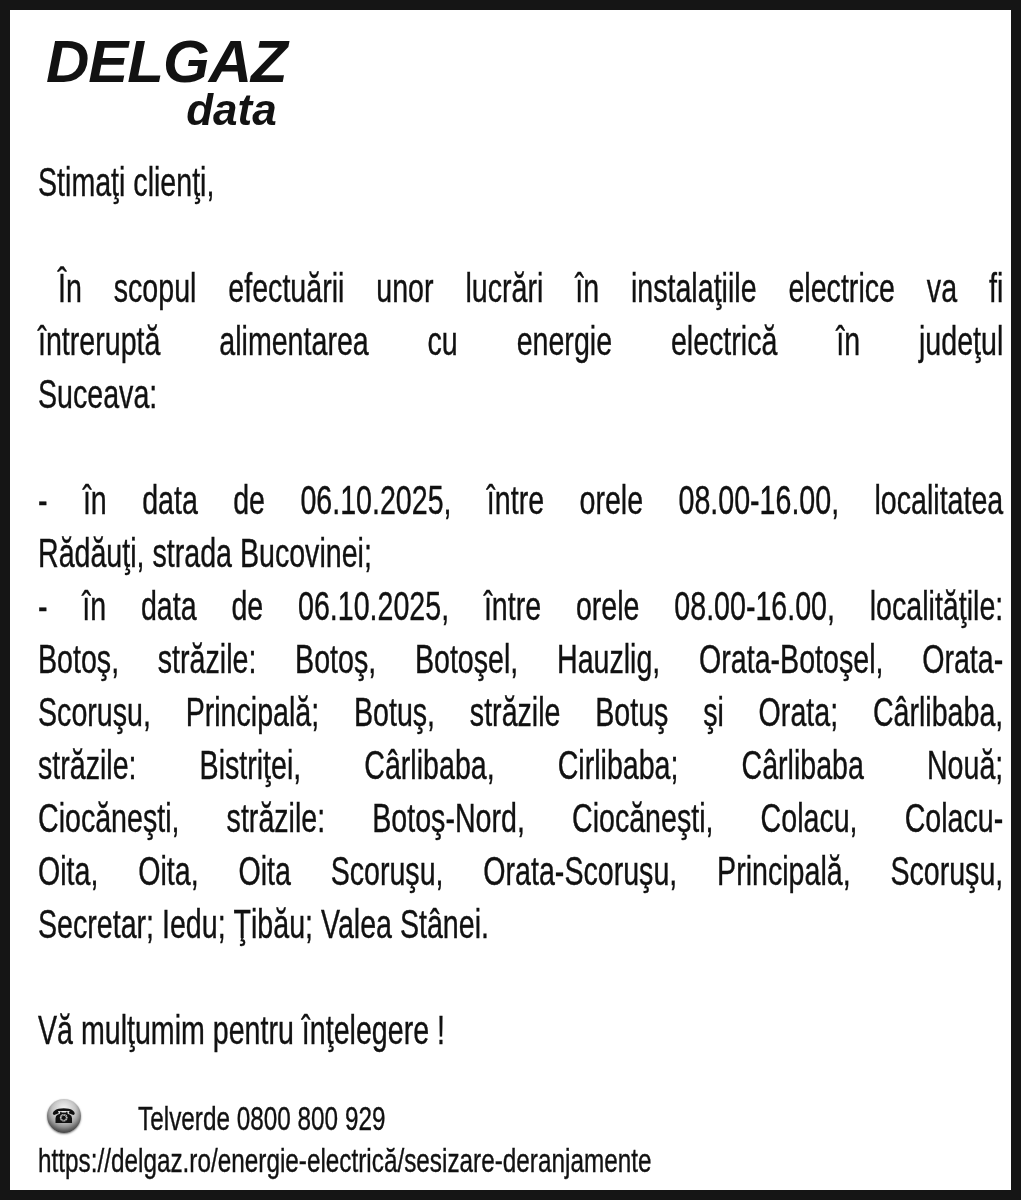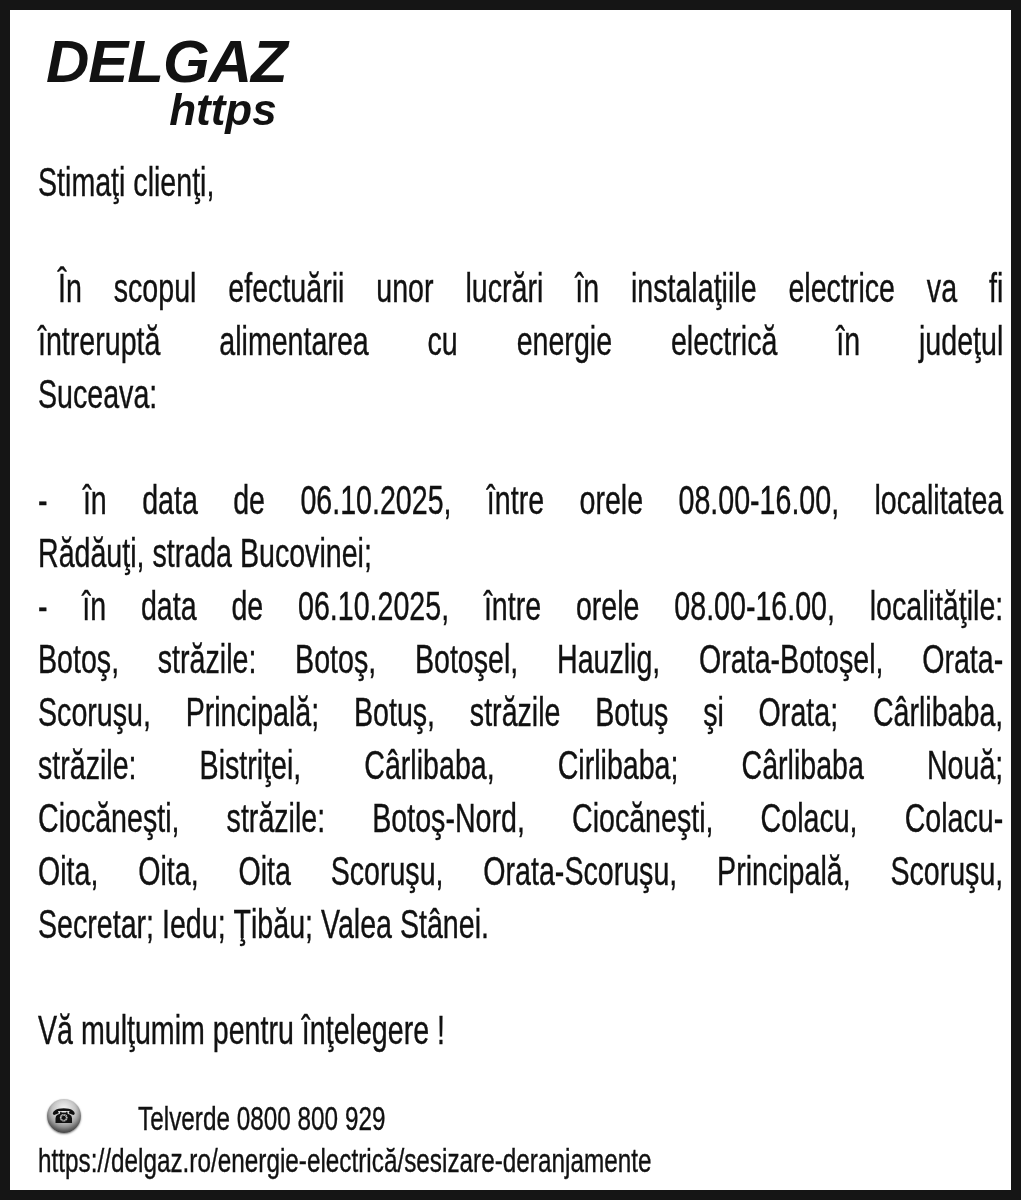--- a/index.html
+++ b/index.html
@@ -36,21 +36,21 @@
   }
   .phone span{font-size:20px;line-height:1;color:#101010;font-family:"DejaVu Sans",sans-serif;}
 </style>
 </head>
 <body>
 
 <div class="page">
 
   <div class="logo">
     <div class="logo-brand">DELGAZ</div>
-    <div class="logo-sub">https</div>
+    <div class="logo-sub">data</div>
   </div>
 
   <div class="txt">
     <div class="line left">Stimaţi clienţi,</div>
     <div class="sp"></div>
 
     <div class="line just indent">În scopul efectuării unor lucrări în instalaţiile electrice va fi</div>
     <div class="line just">întreruptă alimentarea cu energie electrică în judeţul</div>
     <div class="line left">Suceava:</div>
     <div class="sp"></div>

